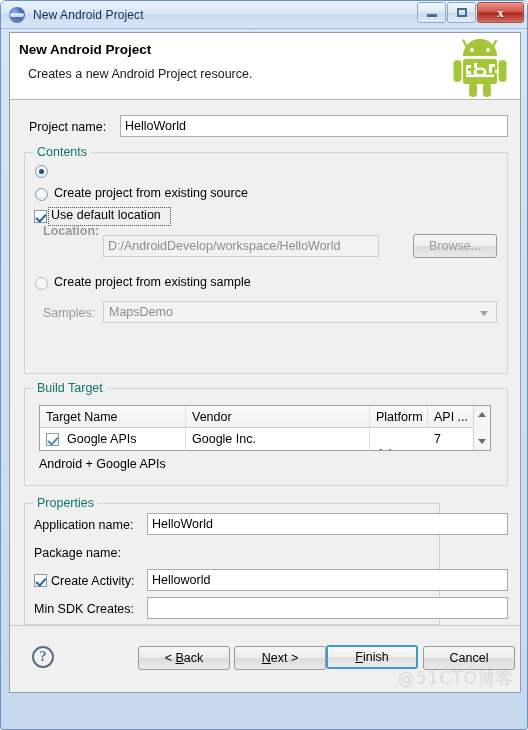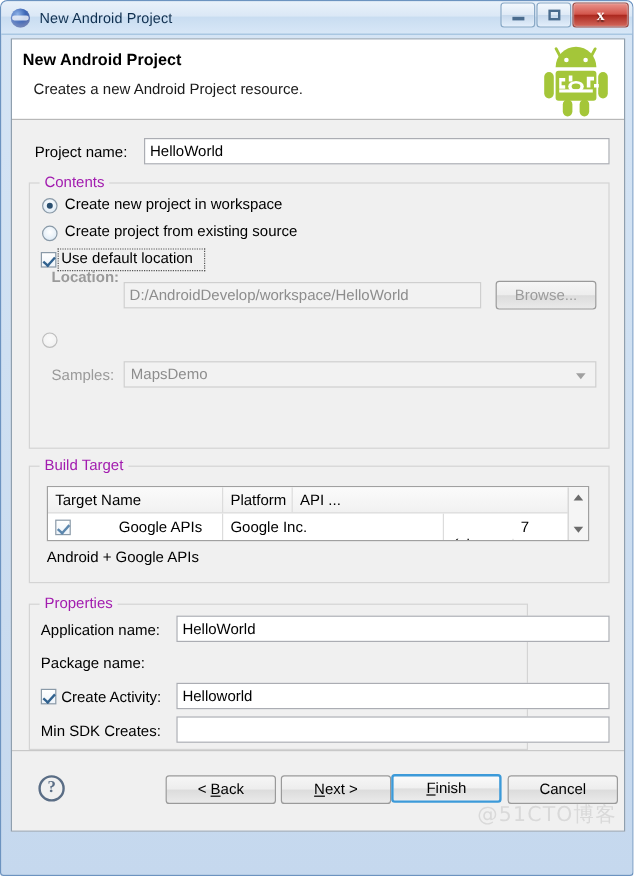--- a/index.html
+++ b/index.html
@@ -169,21 +169,21 @@
     box-sizing: border-box;
     border: 1px solid #d4d4d4;
     background: transparent;
   }
   .groupbox > .gb-title {
     position: absolute;
     top: -8px; left: 8px;
     background: #f0f0f0;
     padding: 0 4px;
     font-size: 12.5px;
-    color: #a21caf;
+    color: #0f766e;
   }
 
   
   .radio {
     position: absolute;
     width: 13px; height: 13px;
     border-radius: 50%;
     box-sizing: border-box;
     border: 1px solid #8a9aa8;
     background: radial-gradient(circle at 50% 40%, #ffffff 0%, #e7f0f8 60%, #cfe0ee 100%);
@@ -438,53 +438,54 @@
     <div class="content">
 
       <div class="lbl" style="left:19px; top:20px;">Project name:</div>
       <div class="textfield" style="left:110px; top:15px; width:388px;">HelloWorld</div>
 
       <div class="groupbox" style="left:14px; top:52px; width:484px; height:222px;">
         <div class="gb-title">Contents</div>
       </div>
 
       <div class="radio checked" style="left:25px; top:65px;"></div>
-      <div class="lbl" style="left:44px; top:63px;">Create new project in workspace</div>
 
       <div class="radio" style="left:25px; top:88px;"></div>
       <div class="lbl" style="left:44px; top:86px;">Create project from existing source</div>
 
       <div class="checkbox checked" style="left:24px; top:110px;"></div>
       <div class="focus-ring" style="left:38px; top:107px; width:123px; height:19px;"></div>
       <div class="lbl" style="left:41px; top:108px;">Use default location</div>
 
       <div class="lbl disabled" style="left:33px; top:124px;font-weight:bold;">Location:</div>
-      <div class="textfield disabled" style="left:93px; top:135px; width:298px;">D:/AndroidDevelop/workspace/HelloWorld</div>
+      <div class="textfield disabled" style="left:93px; top:135px; width:276px;">D:/AndroidDevelop/workspace/HelloWorld</div>
       <div class="btn disabled" style="left:403px; top:134px; width:84px;">Browse...</div>
 
       <div class="radio disabled" style="left:25px; top:177px;"></div>
+      <div class="lbl" style="left:44px; top:175px;">Create project from existing sample</div>
 
       <div class="lbl disabled" style="left:33px; top:206px;">Samples:</div>
       <div class="combo" style="left:93px; top:201px; width:394px;">
         <span>MapsDemo</span>
         <span class="arrow"></span>
       </div>
 
       <div class="groupbox" style="left:14px; top:288px; width:484px; height:98px;">
         <div class="gb-title">Build Target</div>
       </div>
 
       <div class="table" style="left:29px; top:305px; width:452px; height:46px;">
         <div class="thead">
           <div style="width:146px;">Target Name</div>
+          <div style="width:184px;">Vendor</div>
           <div style="width:58px;">Platform</div>
           <div style="width:48px;">API ...</div>
         </div>
         <div class="trow">
-          <div style="width:146px;gap:32px;">
+          <div style="width:146px;">
             <span class="cellcheck"></span>
             <span>Google APIs</span>
           </div>
           <div style="width:184px;">Google Inc.</div>
           <div style="width:58px;margin-top:21px;">2.1</div>
           <div style="width:48px;">7</div>
         </div>
         <div class="tscroll">
           <div class="sbtn up">
               <span class="tri-up"></span>

